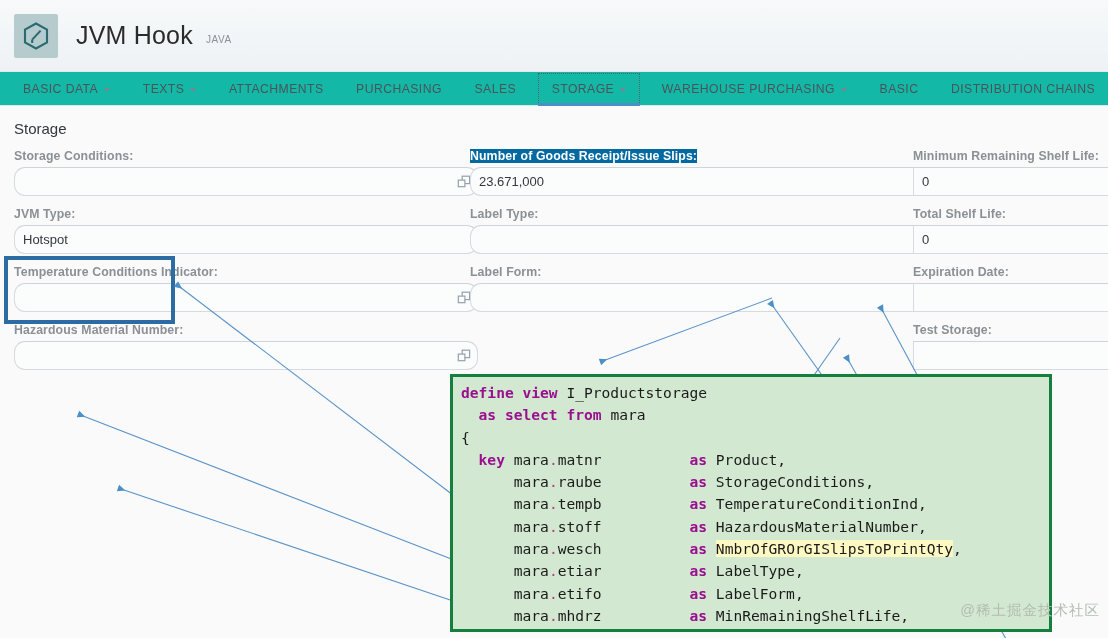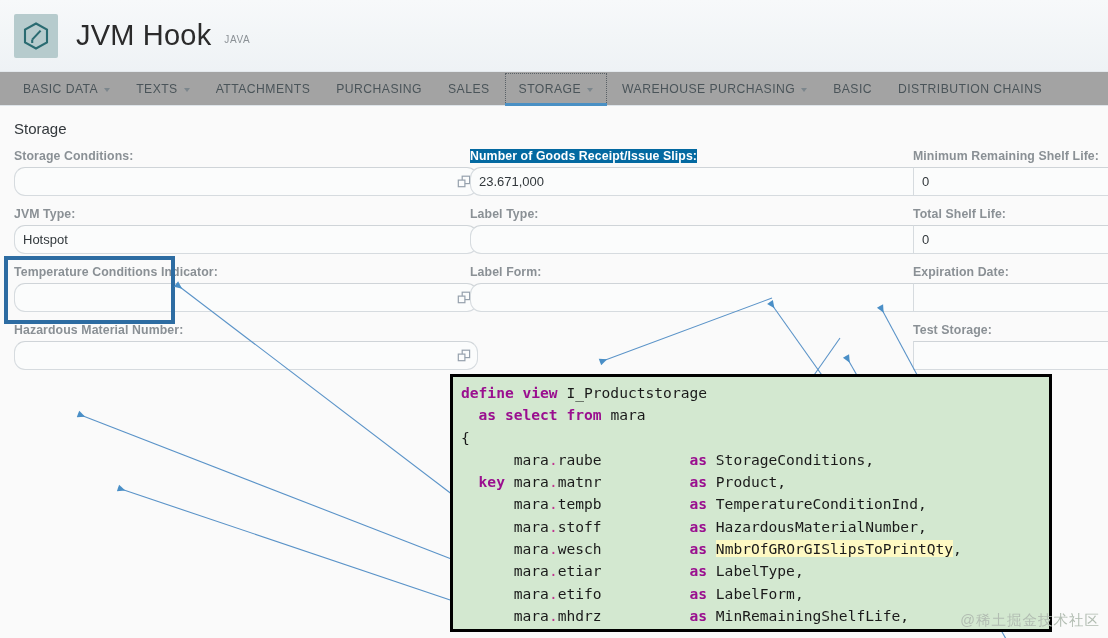--- a/index.html
+++ b/index.html
@@ -23,44 +23,45 @@
     border-bottom: 1px solid #e3e8ec;
   }
   .app-logo {
     width: 44px; height: 44px;
     background: #b6cbcd;
     border-radius: 2px;
     display: flex; align-items: center; justify-content: center;
     flex: 0 0 auto;
   }
   .app-title {
-    font-size: 29px;
+    font-size: 25px;
     color: #2b2b2b;
     margin-left: 18px;
     font-weight: 400;
     letter-spacing: .2px;
     white-space: nowrap;
   }
   .app-subtitle {
     font-size: 10px;
     color: #8b9196;
     margin-left: 13px;
     letter-spacing: .6px;
     padding-top: 7px;
   }
 
   
   .nav-bar {
     height: 34px;
-    background: #a3a3a3;
+    background: #14b8a6;
     border-bottom: 1px solid #dfe5ea;
     display: flex;
     align-items: stretch;
     padding-left: 10px;
     position: relative;
+    justify-content: space-between;
   }
   .nav-item {
     display: flex;
     align-items: center;
     gap: 6px;
     padding: 0 13px;
     font-size: 12.2px;
     color: #4a5459;
     letter-spacing: .45px;
     white-space: nowrap;
@@ -141,41 +142,41 @@
   .vh-icon { flex: 0 0 auto; opacity: .85; }
 
   
   .code-block {
     position: absolute;
     left: 450px;
     top: 268px;
     width: 602px;
     height: 258px;
     background: #d3e8d0;
-    border: 3px solid #000000;
+    border: 3px solid #15803d;
     padding: 5px 0 0 8px;
     overflow: hidden;
     z-index: 5;
   }
   .code-line {
     font-family: "DejaVu Sans Mono", monospace;
     font-size: 14.6px;
     line-height: 22.3px;
     white-space: pre;
     color: #1a1a1a;
   }
   .kw { color: #9a0f8f; font-weight: bold; }
   .dot { color: #c0348f; }
   .hl { background: #fef9c3; }
 
   
   .watermark {
     position: absolute;
     right: 8px;
-    bottom: 8px;
+    bottom: 18px;
     font-size: 14.5px;
     color: #b2bdb2;
     letter-spacing: 1px;
     white-space: nowrap;
     z-index: 6;
   }
 
   
   .arrows {
     position: absolute;
@@ -328,22 +329,22 @@
       <line x1="1000" y1="520" x2="770" y2="196"></line>
       <line x1="1010" y1="540" x2="846" y2="250"></line>
       <line x1="1048" y1="512" x2="880" y2="200"></line>
     </g>
   </svg>
 
   <div class="code-block" id="code-block">
       <div class="code-line"><span class="kw">define view</span><span> I_Productstorage</span></div>
       <div class="code-line"><span class="kw">  as select from</span><span> mara</span></div>
       <div class="code-line"><span>{</span></div>
+      <div class="code-line"><span class="kw">  key</span><span> mara</span><span class="dot">.</span><span>matnr          </span><span class="kw">as</span><span> Product,</span></div>
       <div class="code-line"><span>      mara</span><span class="dot">.</span><span>raube          </span><span class="kw">as</span><span> StorageConditions,</span></div>
-      <div class="code-line"><span class="kw">  key</span><span> mara</span><span class="dot">.</span><span>matnr          </span><span class="kw">as</span><span> Product,</span></div>
       <div class="code-line"><span>      mara</span><span class="dot">.</span><span>tempb          </span><span class="kw">as</span><span> TemperatureConditionInd,</span></div>
       <div class="code-line"><span>      mara</span><span class="dot">.</span><span>stoff          </span><span class="kw">as</span><span> HazardousMaterialNumber,</span></div>
       <div class="code-line"><span>      mara</span><span class="dot">.</span><span>wesch          </span><span class="kw">as</span><span> </span><span class="hl">NmbrOfGROrGISlipsToPrintQty</span><span>,</span></div>
       <div class="code-line"><span>      mara</span><span class="dot">.</span><span>etiar          </span><span class="kw">as</span><span> LabelType,</span></div>
       <div class="code-line"><span>      mara</span><span class="dot">.</span><span>etifo          </span><span class="kw">as</span><span> LabelForm,</span></div>
       <div class="code-line"><span>      mara</span><span class="dot">.</span><span>mhdrz          </span><span class="kw">as</span><span> MinRemainingShelfLife,</span></div>
       <div class="code-line"><span>      mara</span><span class="dot">.</span><span>sled_bbd       </span><span class="kw">as</span><span> ExpirationDate,</span></div>
     </div>
   <div class="watermark">@稀土掘金技术社区</div>
 </div>

